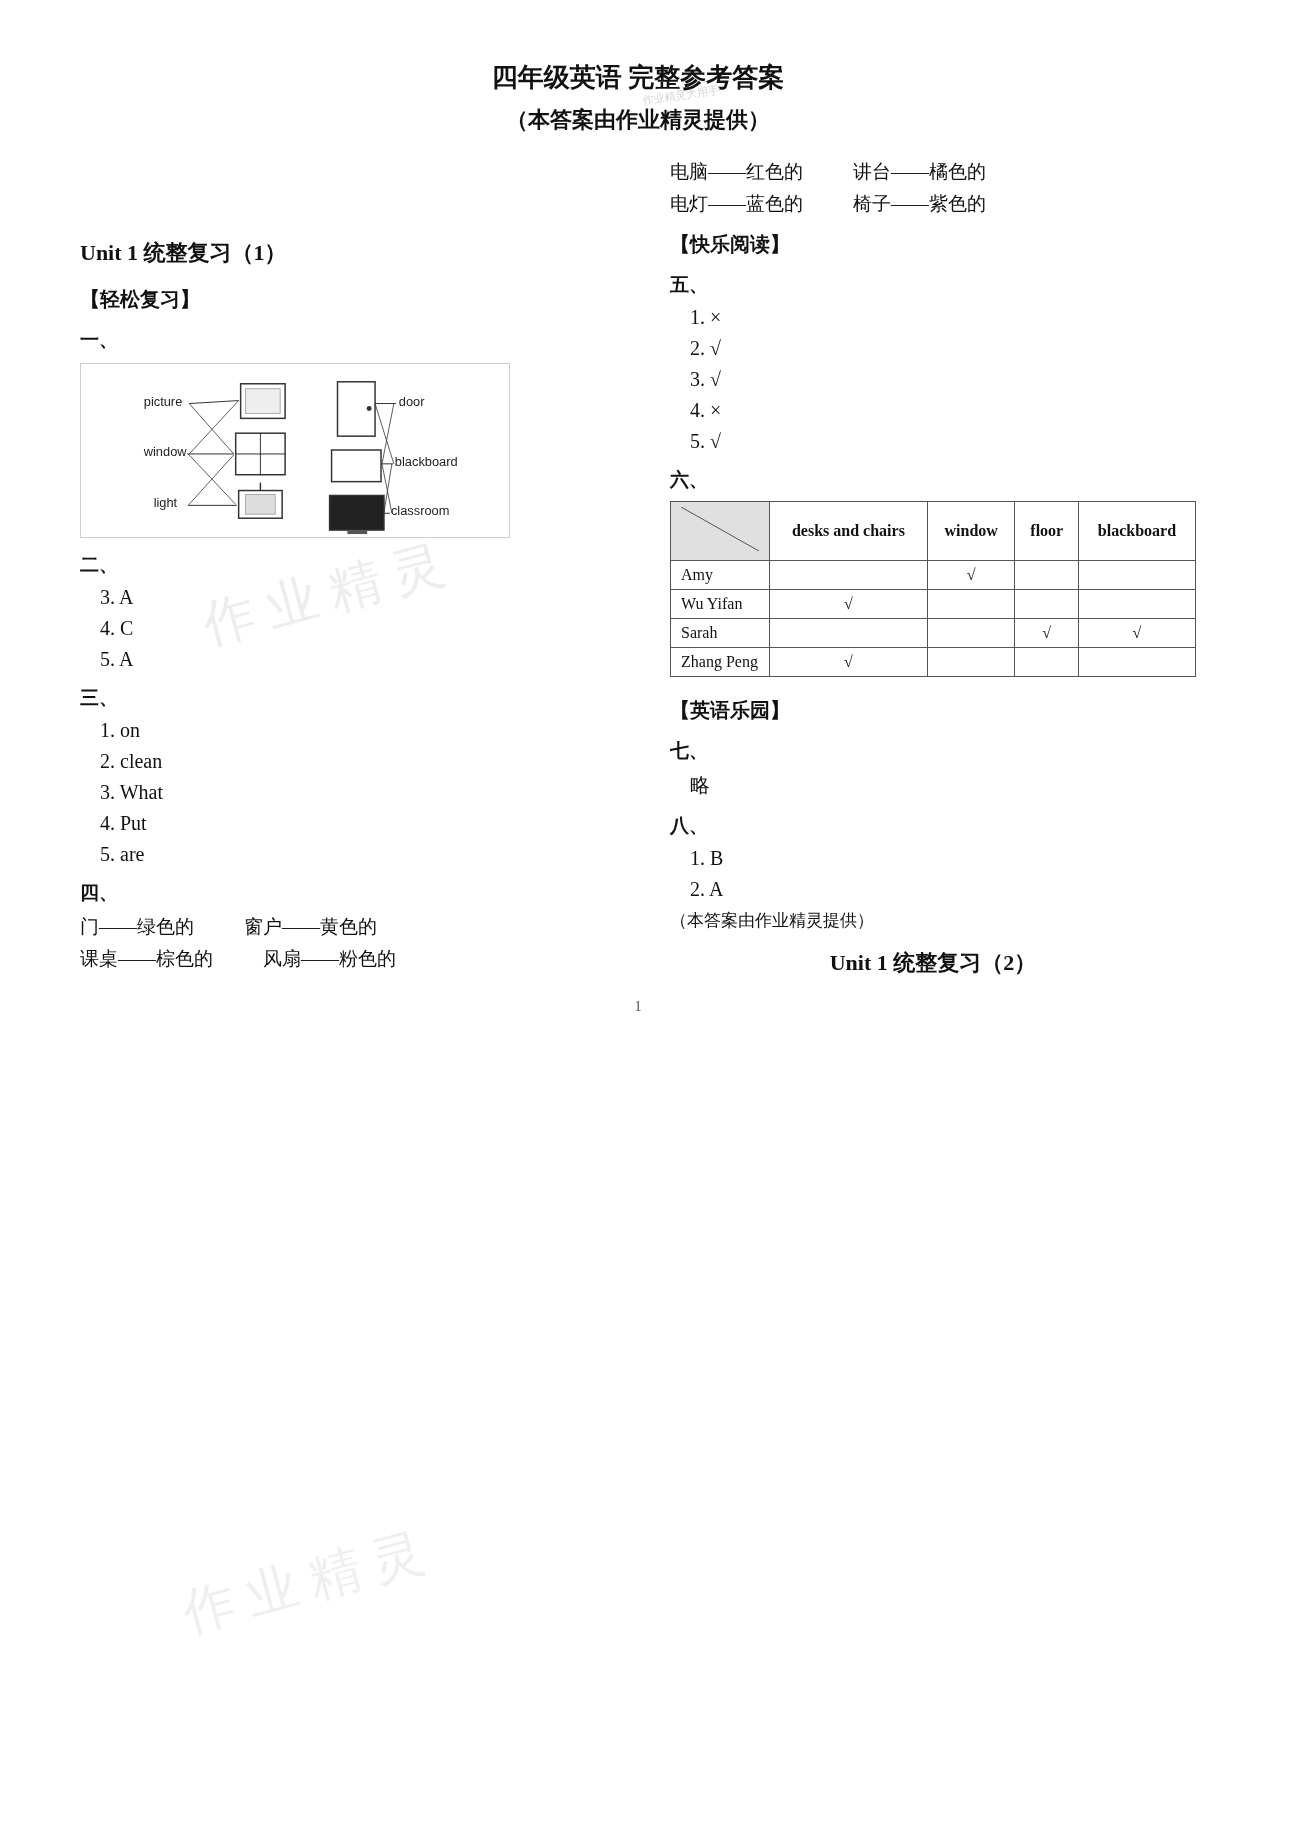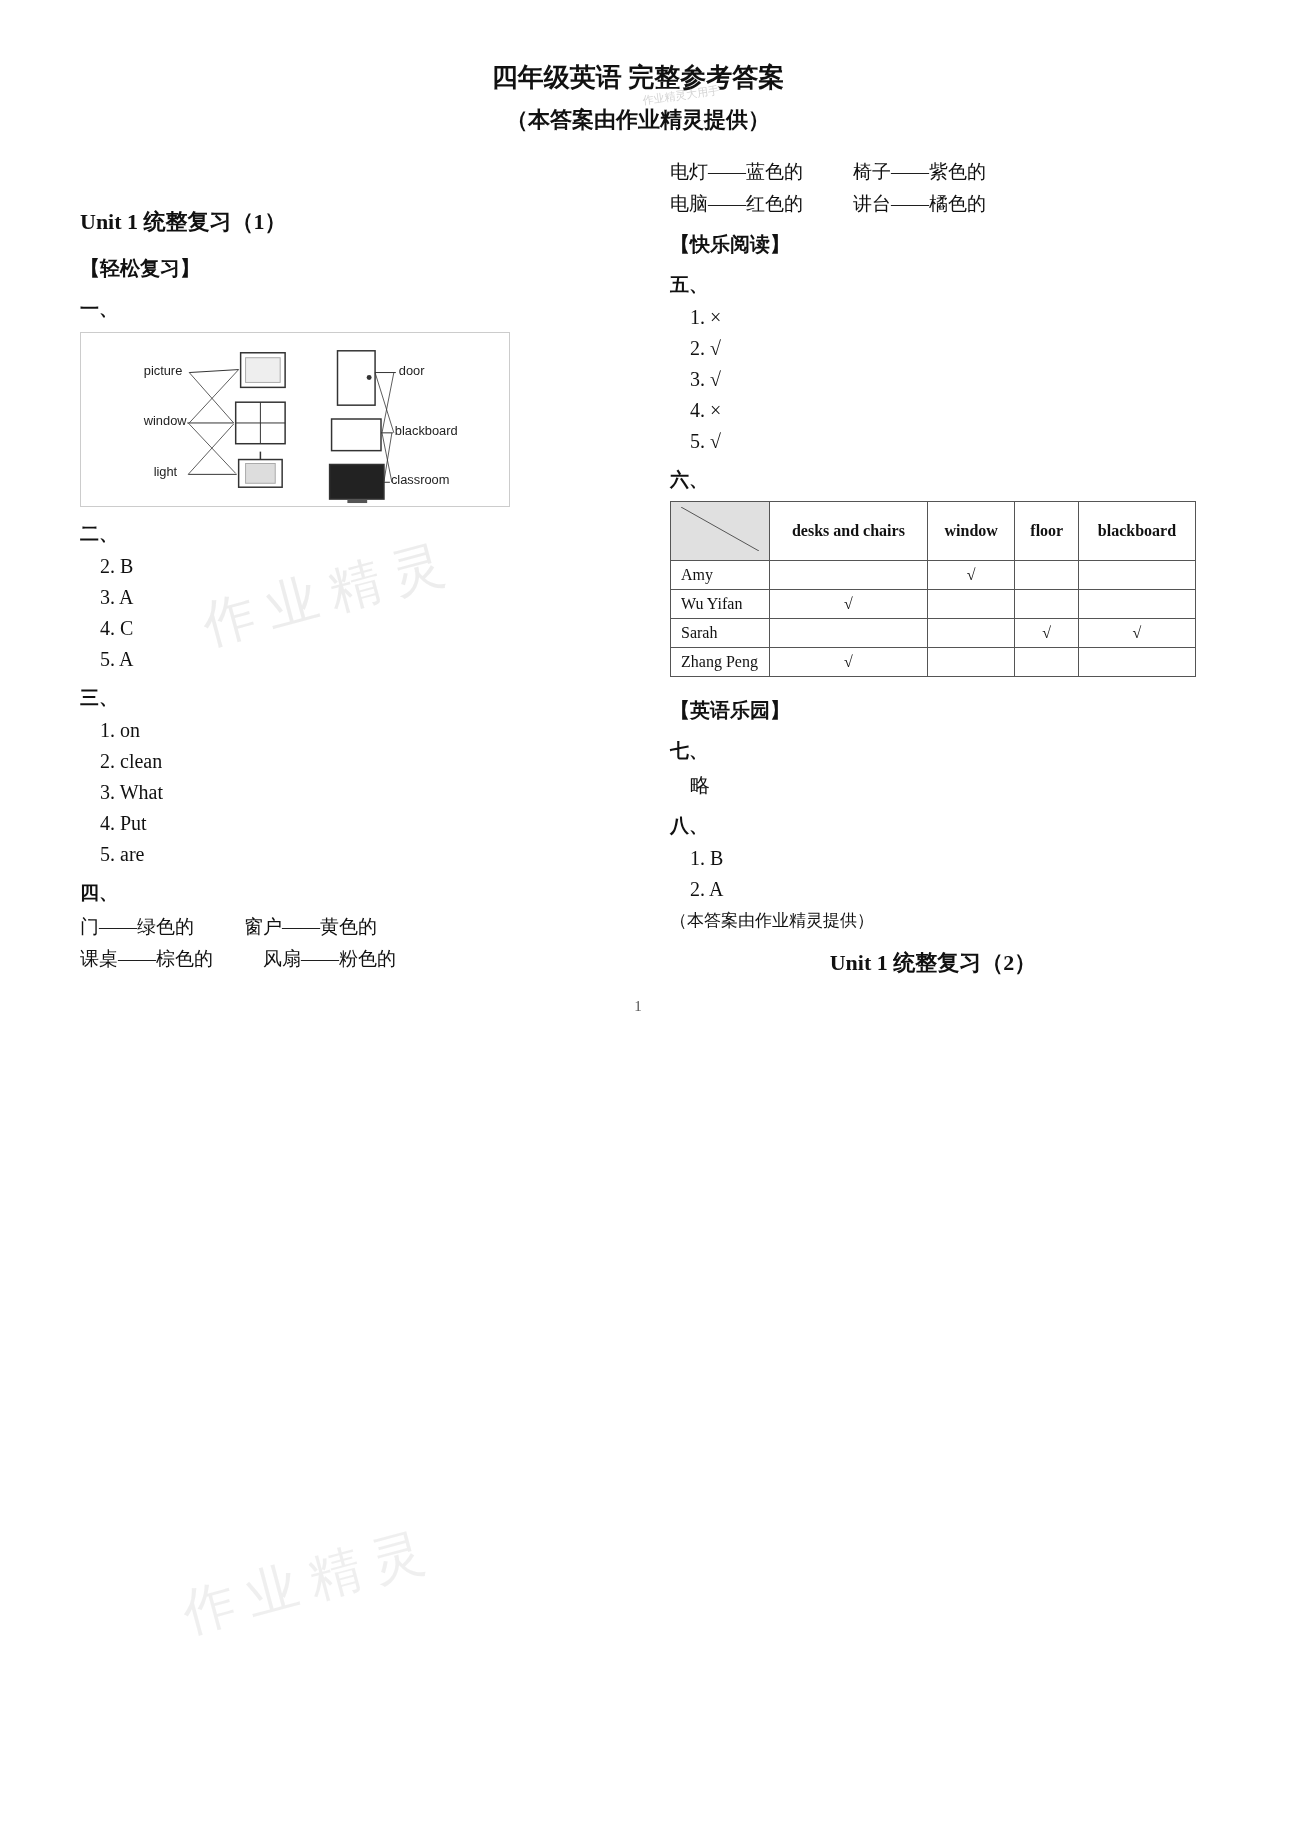--- a/index.html
+++ b/index.html
@@ -226,21 +226,20 @@
 
           <line x1="315" y1="40" x2="303" y2="101" stroke="#333" stroke-width="0.8"></line>
           <line x1="315" y1="101" x2="296" y2="40" stroke="#333" stroke-width="0.8"></line>
 
           <line x1="313" y1="101" x2="305" y2="150" stroke="#333" stroke-width="0.8"></line>
           <line x1="313" y1="151" x2="303" y2="101" stroke="#333" stroke-width="0.8"></line>
         </svg>
       </div>
 
       <div class="section-num">二、</div>
-      <div class="answer-line">2. B</div>
       <div class="answer-line">3. A</div>
       <div class="answer-line">4. C</div>
       <div class="answer-line">5. A</div>
 
       <div class="section-num">三、</div>
       <div class="answer-line">1. on</div>
       <div class="answer-line">2. clean</div>
       <div class="answer-line">3. What</div>
       <div class="answer-line">4. Put</div>
       <div class="answer-line">5. are</div>
@@ -254,26 +253,26 @@
         <span class="color-item">课桌——棕色的</span>
         <span class="color-item">风扇——粉色的</span>
       </div>
 
     </div>
 
     <div class="col-right">
 
       <div style="margin-top:0; margin-bottom:14px;">
         <div class="color-row">
+          <span class="color-item">电脑——红色的</span>
+          <span class="color-item">讲台——橘色的</span>
+        </div>
+        <div class="color-row">
           <span class="color-item">电灯——蓝色的</span>
           <span class="color-item">椅子——紫色的</span>
-        </div>
-        <div class="color-row">
-          <span class="color-item">电脑——红色的</span>
-          <span class="color-item">讲台——橘色的</span>
         </div>
       </div>
 
       <div class="section-header">【快乐阅读】</div>
       <div class="section-num">五、</div>
       <div class="answer-line">1. ×</div>
       <div class="answer-line">2. √</div>
       <div class="answer-line">3. √</div>
       <div class="answer-line">4. ×</div>
       <div class="answer-line">5. √</div>

